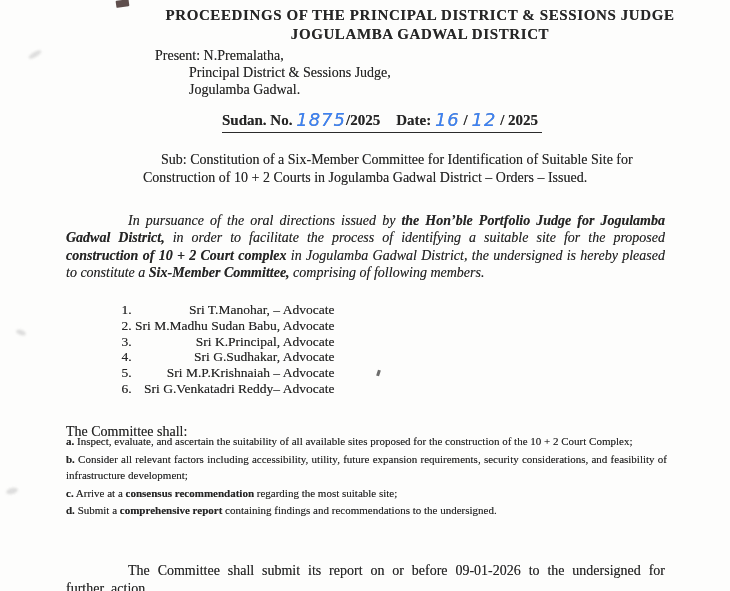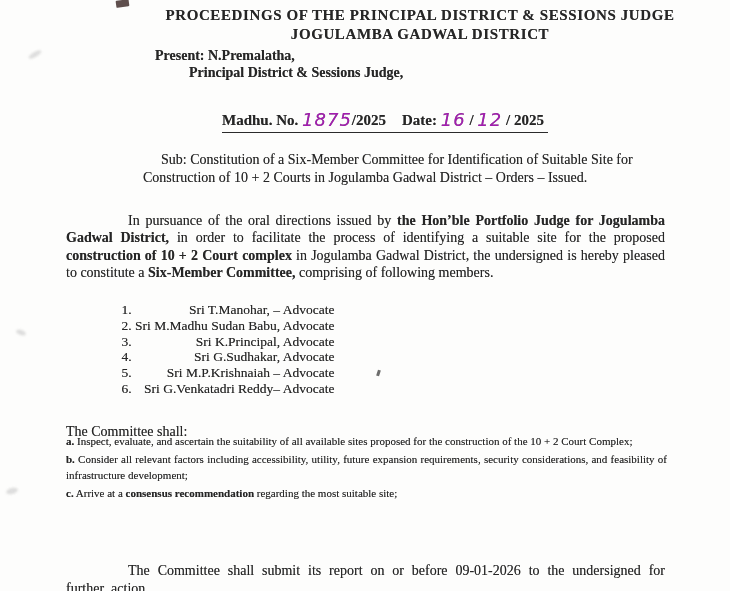--- a/index.html
+++ b/index.html
@@ -23,21 +23,21 @@
     padding-left: 14px;
     font-weight: 700;
     font-size: 15px;
     letter-spacing: 0.6px;
     line-height: 18.5px;
     margin-left: 48px;
   }
 
   .present-block {
     top: 47px; left: 155px;
-    font-weight: 700;
+    font-weight: 400;
     font-size: 14px;
     line-height: 17.2px;
   }
   .present-indent { margin-left: 34px; }
 
   .proc-line {
     top: 110px; left: 222px;
     font-weight: 700;
     font-size: 15px;
     white-space: nowrap;
@@ -47,38 +47,39 @@
   .proc-gap { display: inline-block; width: 16px; }
   .hw {
     font-family: "DejaVu Sans", sans-serif;
     font-style: italic;
     font-weight: 400;
     font-size: 18px;
     line-height: 1;
     letter-spacing: 1px;
     position: relative;
     top: 1px;
-    color: #a21caf;
+    color: #3b82f6;
   }
 
   .subject-block {
     top: 151px; left: 113px; width: 562px;
     font-size: 14px;
     line-height: 17.6px;
     padding-left: 30px;
     text-indent: -30px;
   }
   .subject-label { font-weight: 400; margin-left: 48px; }
 
   .para1 {
     top: 212px; left: 66px; width: 599px;
     font-size: 14px;
     line-height: 17.4px;
     text-align: justify;
     text-indent: 62px;
+    font-style: italic;
   }
 
   .members-list {
     top: 302px; left: 117px;
     font-size: 13.5px;
     line-height: 15.8px;
     list-style-position: outside;
     padding-left: 18px;
     text-align: right;
   }
@@ -139,24 +140,25 @@
   <div class="abs tick-mark"></div>
 
   <div class="abs title-block">
     <div>PROCEEDINGS OF THE PRINCIPAL DISTRICT &amp; SESSIONS JUDGE</div>
     <div>JOGULAMBA GADWAL DISTRICT</div>
   </div>
 
   <div class="abs present-block">
     <div><span>Present:</span> <span>N.Premalatha,</span></div>
     <div class="present-indent">Principal District &amp; Sessions Judge,</div>
+    <div class="present-indent">Jogulamba Gadwal.</div>
   </div>
 
   <div class="abs proc-line">
-    <span>Madhu. No.</span>
+    <span>Sudan. No.</span>
     <span class="hw">1875</span><span>/2025</span><span class="proc-gap"></span><span>Date:</span>
     <span class="hw">16</span><span> / </span><span class="hw">12</span><span> / </span><span>2025</span>
   </div>
 
   <div class="abs subject-block">
     <span class="subject-label">Sub:</span><span> Constitution of a Six-Member Committee for Identification of Suitable Site for Construction of 10 + 2 Courts in Jogulamba Gadwal District – Orders – Issued.</span>
   </div>
 
   <div class="abs para1">
     <span>In pursuance of the oral directions issued by </span><span class="bold">the Hon’ble Portfolio Judge for Jogulamba Gadwal District,</span><span> in order to facilitate the process of identifying a suitable site for the proposed </span><span class="bold">construction of 10 + 2 Court complex</span><span> in Jogulamba Gadwal District, the undersigned is hereby pleased to constitute a </span><span class="bold">Six-Member Committee,</span><span> comprising of following members.</span>
@@ -170,17 +172,18 @@
     <li>Sri M.P.Krishnaiah – Advocate</li>
     <li>Sri G.Venkatadri Reddy– Advocate</li>
   </ol>
 
   <div class="abs duties-heading">The Committee shall:</div>
 
   <div class="abs duties">
     <p><span class="bold">a.</span><span> Inspect, evaluate, and ascertain the suitability of all available sites proposed for the construction of the 10 + 2 Court Complex;</span></p>
     <p><span class="bold">b.</span><span> Consider all relevant factors including accessibility, utility, future expansion requirements, security considerations, and feasibility of infrastructure development;</span></p>
     <p><span class="bold">c.</span><span> Arrive at a </span><span class="bold">consensus recommendation</span><span> regarding the most suitable site;</span></p>
+    <p><span class="bold">d.</span><span> Submit a </span><span class="bold">comprehensive report</span><span> containing findings and recommendations to the undersigned.</span></p>
   </div>
 
   <div class="abs closing">The Committee shall submit its report on or before 09-01-2026 to the undersigned for further action</div>
 
 </div>
 
 </body></html>

